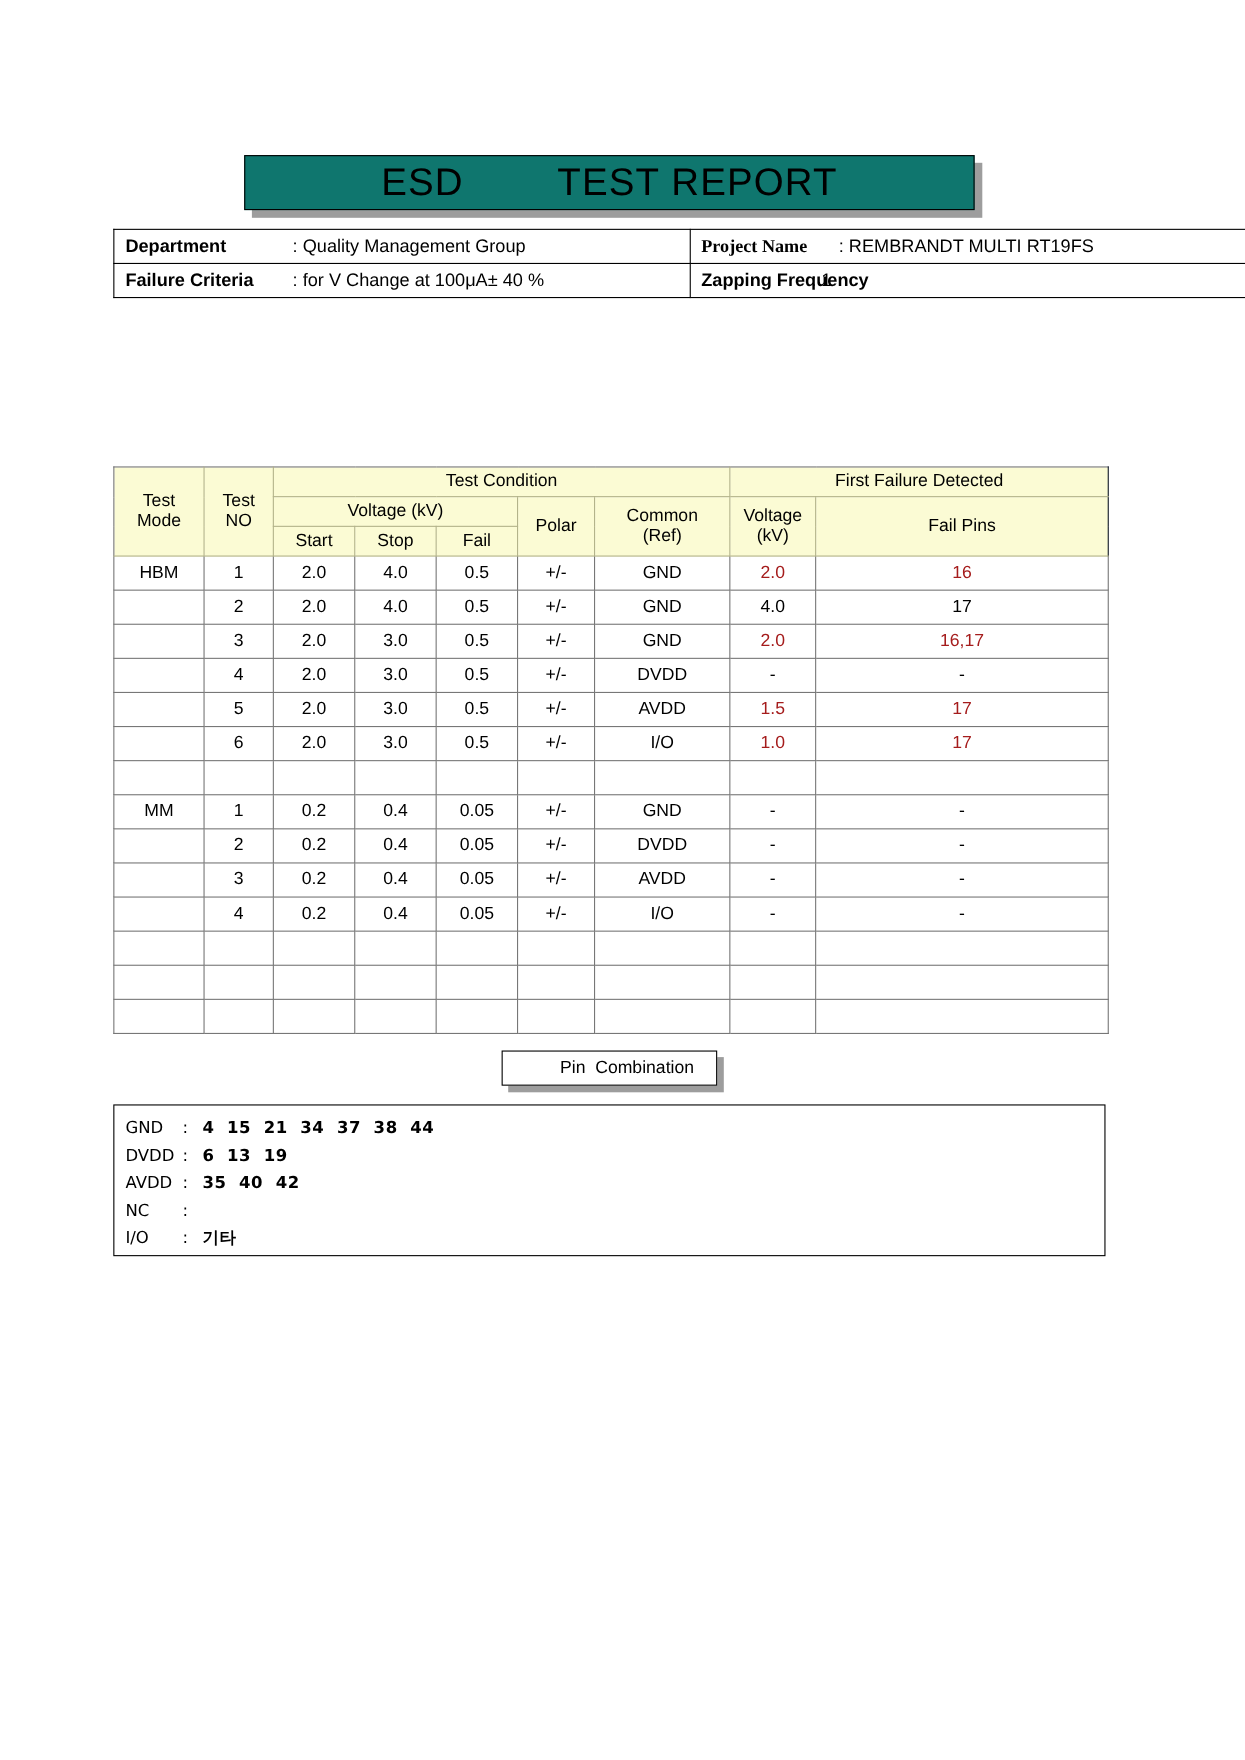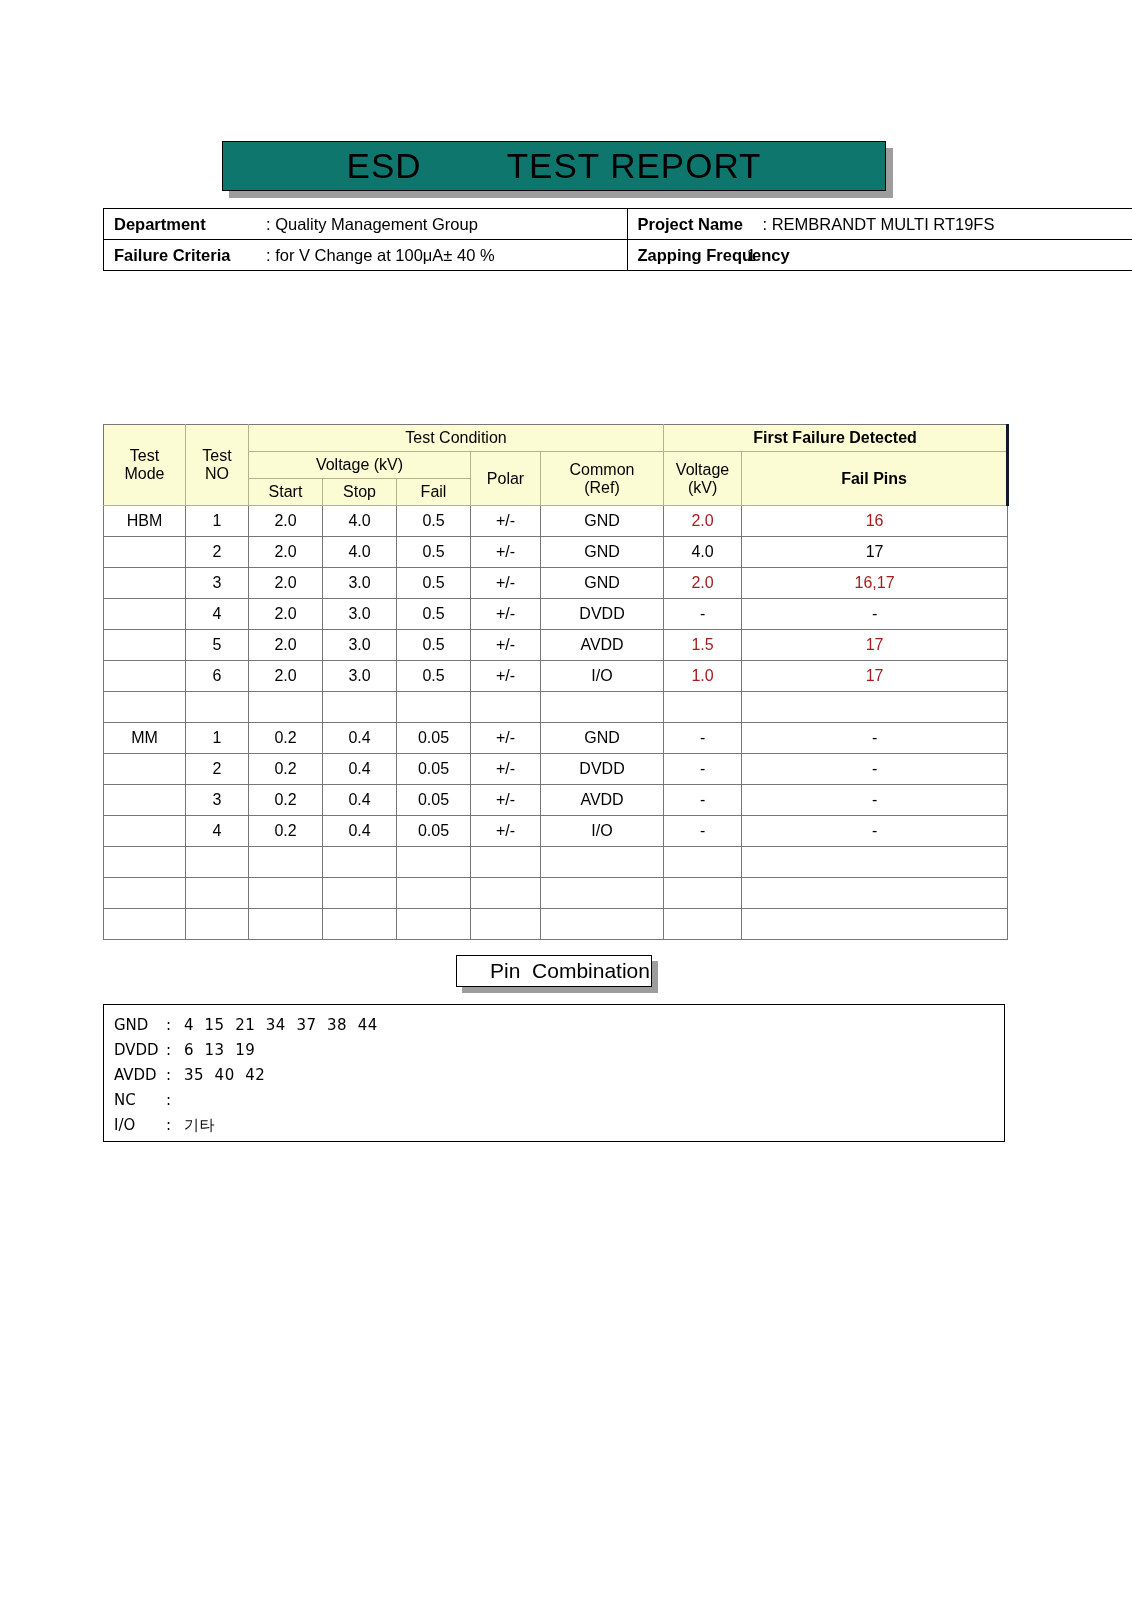--- a/index.html
+++ b/index.html
@@ -69,21 +69,21 @@
     white-space: nowrap;
   }
   .info-label {
     font-weight: bold;
     display: inline-block;
   }
   .info-val {
     font-weight: normal;
   }
   .lbl-w1 { width: 152px; }
-  .lbl-w2 { width: 125px; }
+  .lbl-w2 { width: 125px; font-family: Liberation Serif, serif; }
   .lbl-w3 { width: 100px; }
 
   
   .main-table {
     position: absolute;
     left: 103px;
     top: 424px;
     width: 904px;
     border-collapse: collapse;
     table-layout: fixed;
@@ -95,21 +95,21 @@
     font-size: 16px;
     font-weight: normal;
     padding: 0;
   }
   .main-table thead th {
     background: #fbfbd4;
     border: 1px solid #b3b38a;
     height: 26px;
   }
   .main-table thead th.outer-l { border-left: 1px solid #777777; }
-  .main-table thead th.outer-r { border-right: 3px solid #0f172a; font-weight: bold; }
+  .main-table thead th.outer-r { border-right: 1px solid #0f172a; }
   .main-table thead tr:first-child th { border-top: 1px solid #777777; }
   .main-table tbody td { height: 30px; background: #ffffff; }
   .main-table tbody tr.blank td { height: 30px; }
   .fail { color: #a51c1c; }
   .col-mode  { width: 82px; }
   .col-no    { width: 63px; }
   .col-start { width: 74px; }
   .col-stop  { width: 74px; }
   .col-step  { width: 74px; }
   .col-polar { width: 70px; }
@@ -139,21 +139,21 @@
     top: 0;
     width: 194px;
     height: 30px;
     border: 1px solid #000;
     background: #ffffff;
     display: flex;
     align-items: center;
     justify-content: center;
   }
   .pin-title {
-    font-size: 21px;
+    font-size: 16px;
     white-space: pre;
     margin-left: 32px;
   }
 
   
   .pin-body {
     position: absolute;
     left: 103px;
     top: 1004px;
     width: 902px;
@@ -177,20 +177,21 @@
     width: 52px;
     flex: 0 0 52px;
   }
   .pin-sep {
     display: inline-block;
     width: 18px;
     flex: 0 0 18px;
   }
   .pin-vals {
     letter-spacing: 0.5px;
+    font-weight: bold;
   }
 </style>
 </head>
 <body>
 
 <div class="title-wrap">
   <div class="title-shadow"></div>
   <div class="title-box">
     <span class="title-text">ESD        TEST REPORT</span>
   </div>

